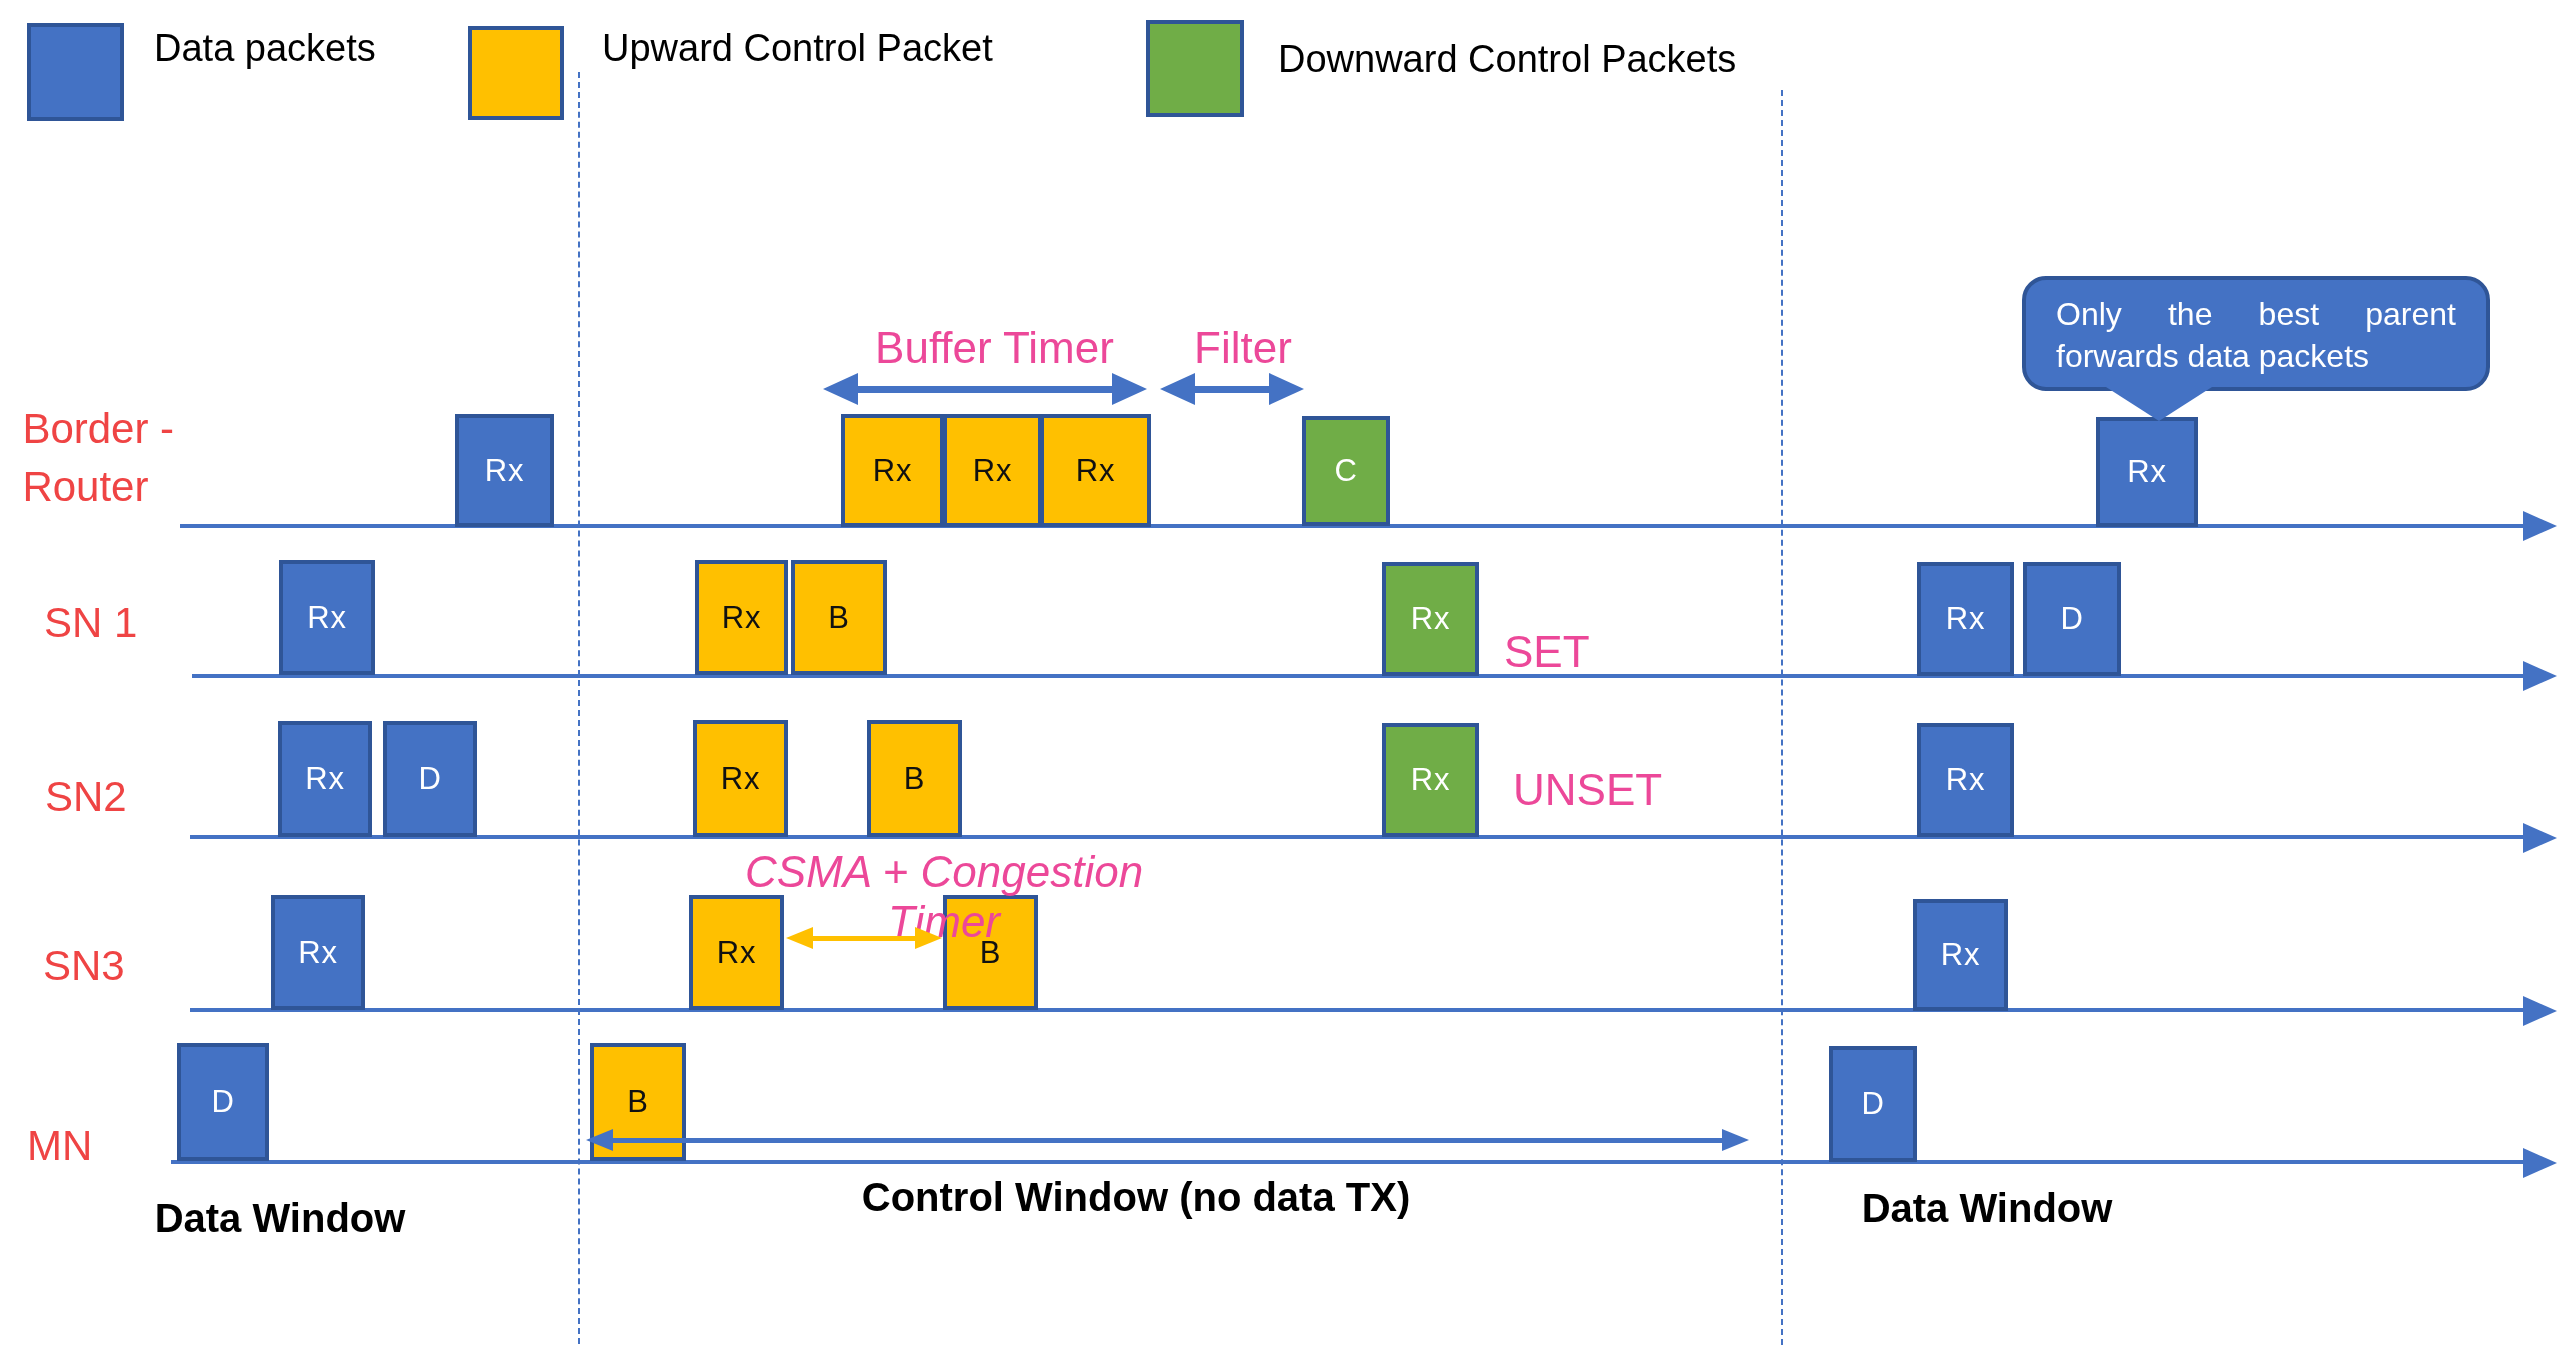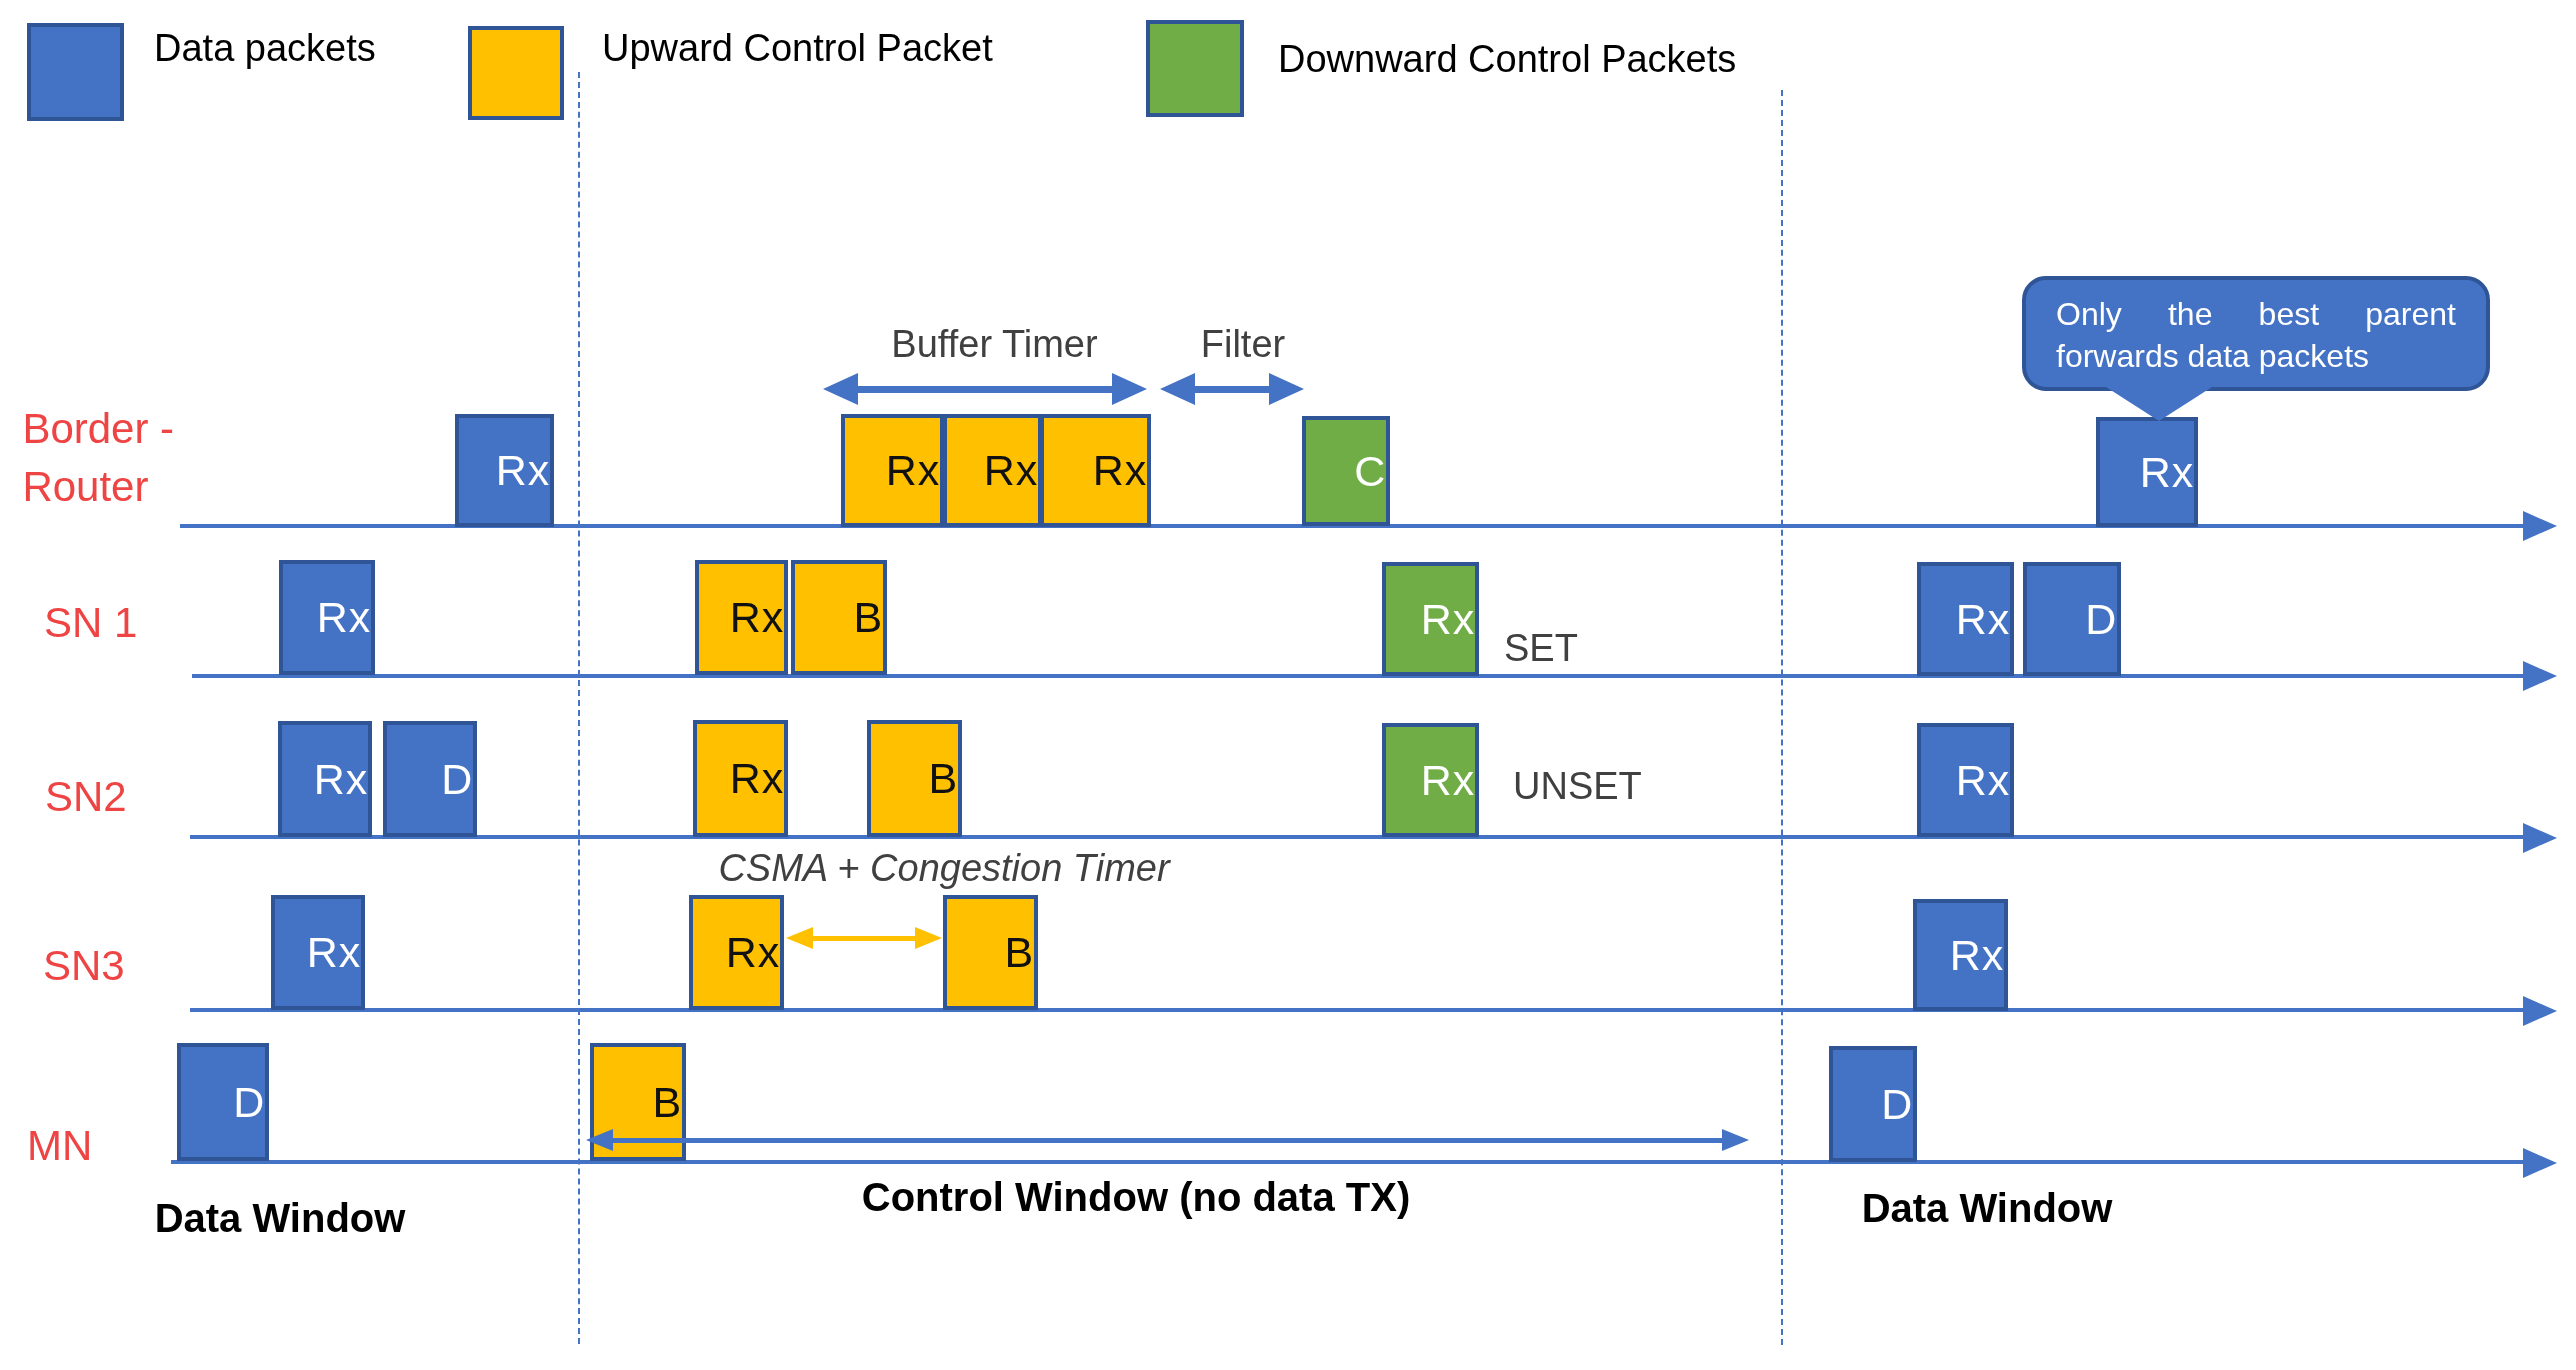--- a/index.html
+++ b/index.html
@@ -1,33 +1,33 @@
 <!DOCTYPE html>
 <html style="--data-packet: #4472C4; --upward-control: #FFC000; --downward-control: #70AD47; --box-border: #2F5597; --timeline: #4472C4; --csma-arrow: #FFC000; --callout-fill: #4472C4;font-size:12.8px"><head>
 <meta charset="utf-8">
 <style>
   html,body{margin:0;padding:0;background:#fff;}
   body{width:2576px;height:1371px;position:relative;overflow:hidden;
        font-family:"Liberation Sans",sans-serif;color:#000;}
   
   .pbox{position:absolute;box-sizing:border-box;border:4px solid var(--box-border);
-        display:flex;align-items:center;justify-content:flex-end;
-        font-size:43px;letter-spacing:0.8px;}
+        display:flex;align-items:center;justify-content:center;
+        font-size:31px;letter-spacing:0.8px;}
   .pbox.data{background:var(--data-packet);color:#fff;}
   .pbox.up{background:var(--upward-control);color:#111;}
   .pbox.down{background:var(--downward-control);color:#fff;}
   
   .tline{position:absolute;height:4px;background:var(--timeline);}
   .thead{position:absolute;width:0;height:0;border-top:15px solid transparent;
          border-bottom:15px solid transparent;border-left:34px solid var(--timeline);}
   
   .dash{position:absolute;width:0;border-left:2.4px dashed var(--timeline);}
   
   .rowlabel{position:absolute;font-size:42px;line-height:58px;color:#ef4444;}
-  .ann{position:absolute;font-size:38px;color:#404040;}
+  .ann{position:absolute;font-size:44px;color:#ec4899;}
   .winlabel{position:absolute;font-size:40px;font-weight:bold;color:#000;text-align:center;}
   .legend-label{position:absolute;font-size:38px;color:#000;}
   .legend-box{position:absolute;box-sizing:border-box;border:4.8px solid var(--box-border);}
   
   .shaft{position:absolute;background:var(--timeline);}
   .hl{position:absolute;width:0;height:0;border-top:16px solid transparent;
       border-bottom:16px solid transparent;border-right:35px solid var(--timeline);}
   .hr{position:absolute;width:0;height:0;border-top:16px solid transparent;
       border-bottom:16px solid transparent;border-left:35px solid var(--timeline);}
   .shaft.orange{background:var(--csma-arrow);}

